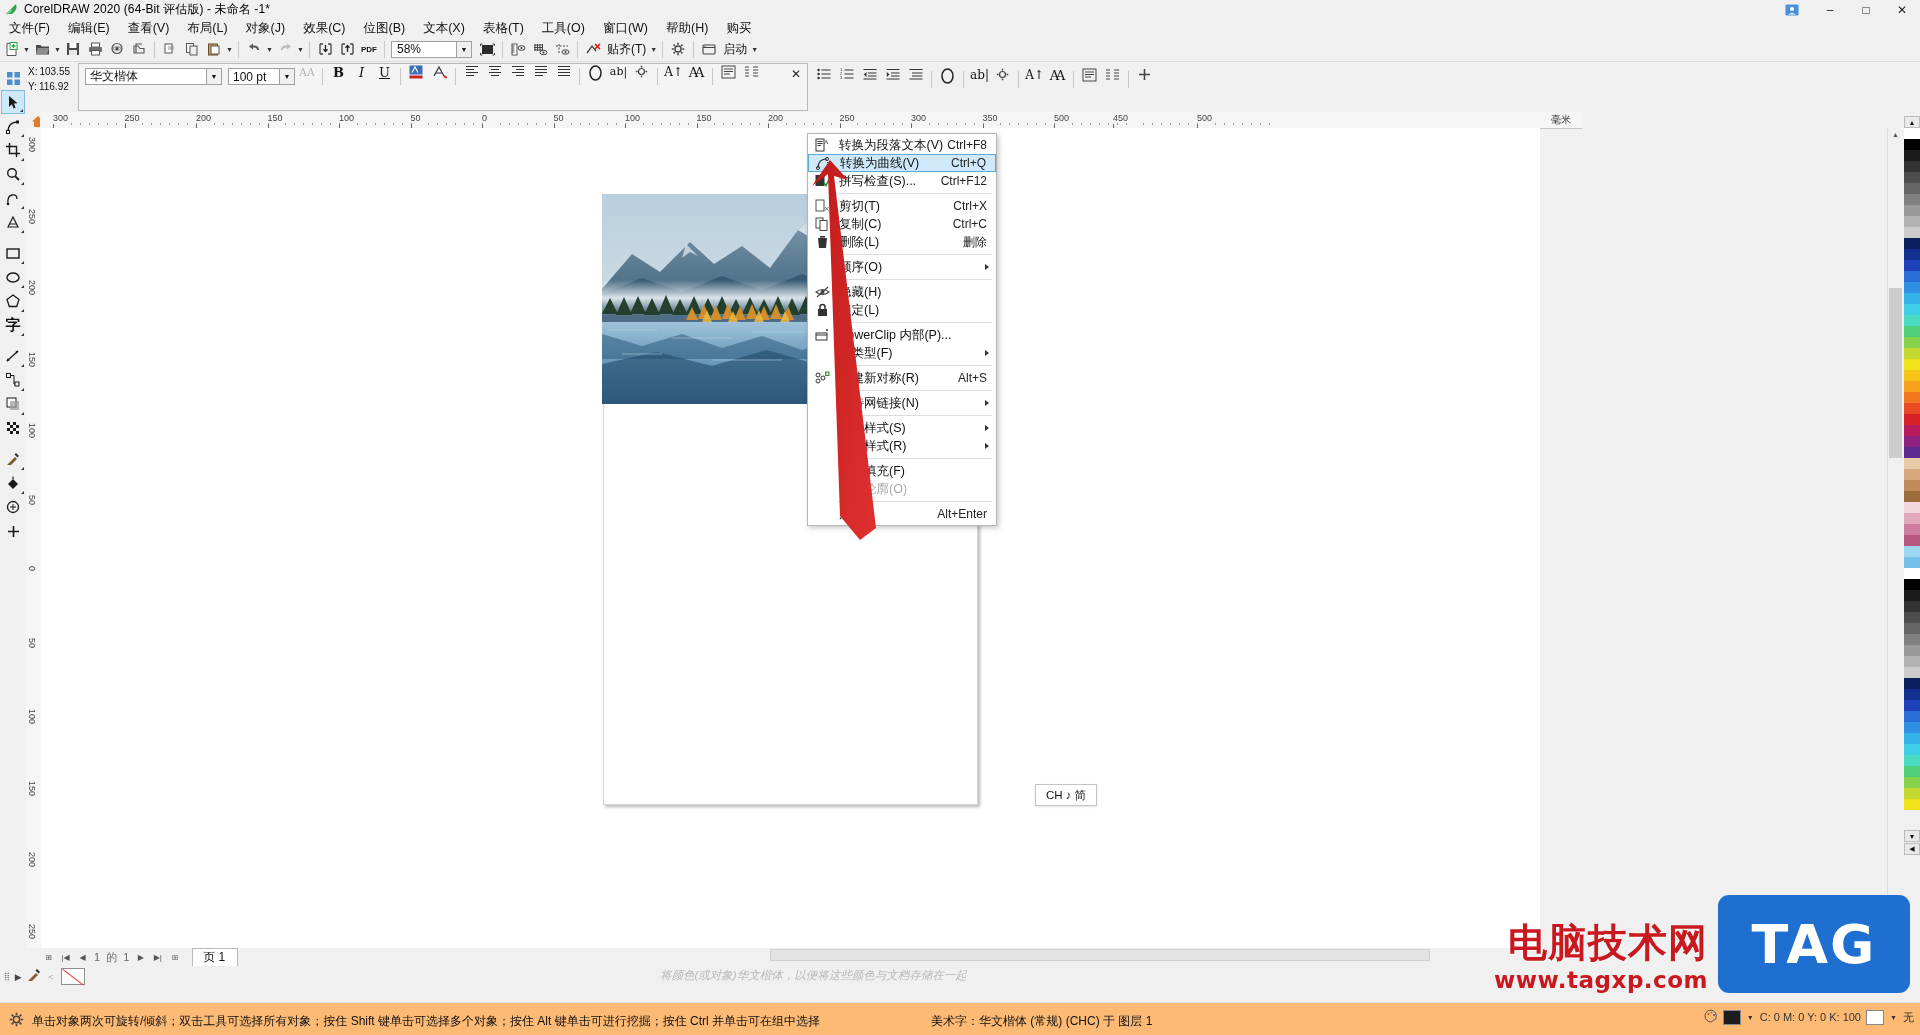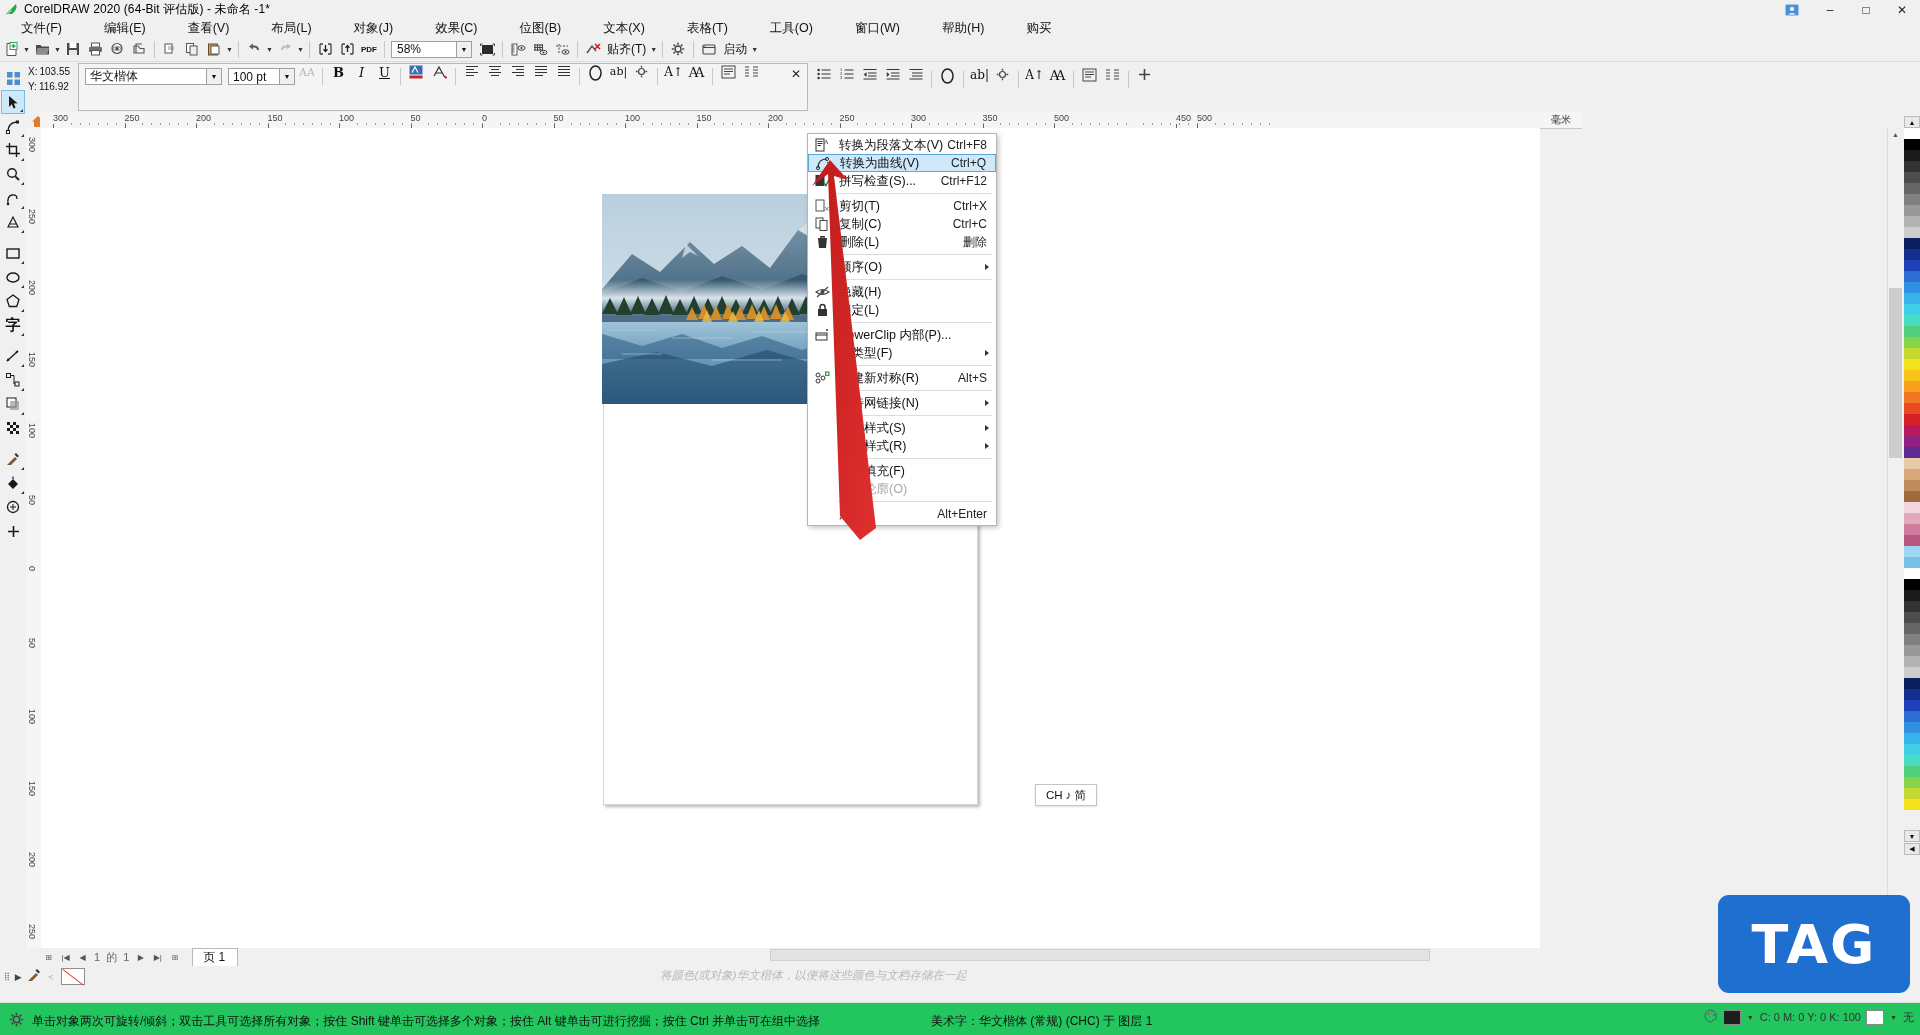--- a/index.html
+++ b/index.html
@@ -17,21 +17,21 @@
   .tb-logo{width:13px;height:13px;margin-left:5px;margin-right:6px;position:relative;}
   .tb-logo svg{display:block;}
   .tb-title{font-size:12px;color:#000000;letter-spacing:.1px;}
   .tb-right{position:absolute;right:0;top:0;height:19px;display:flex;align-items:center;}
   .tb-btn{width:36px;height:19px;display:flex;align-items:center;justify-content:center;
     font-size:12px;color:#222;}
   .tb-user{width:20px;height:14px;margin-right:10px;display:flex;align-items:center;justify-content:center;}
 
   
   .menubar{position:absolute;left:0;top:19px;width:1920px;height:18px;background:#f0f0f0;display:flex;align-items:center;}
-  .menu-item{padding:0 21px;height:18px;line-height:18px;font-size:12.5px;color:#111;cursor:default;}
+  .menu-item{padding:0 9px;height:18px;line-height:18px;font-size:12.5px;color:#111;cursor:default;}
 
   
   .toolbar{position:absolute;left:0;top:37px;width:1920px;height:24px;background:#f0f0f0;
     display:flex;align-items:center;border-bottom:1px solid #dcdcdc;}
   .tbi{width:22px;height:22px;display:flex;align-items:center;justify-content:center;position:relative;}
   .tbi.dis{opacity:.35;}
   .tsep{width:1px;height:17px;background:#c8c8c8;margin:0 4px;}
   .tcaret{width:9px;height:22px;display:flex;align-items:center;justify-content:center;font-size:7px;color:#333;}
   .zoombox{width:66px;height:17px;background:#fff;border:1px solid #a0a0a0;display:flex;align-items:center;
     padding-left:5px;font-size:12px;box-sizing:border-box;}
@@ -149,21 +149,21 @@
   .cd-left{position:absolute;left:4px;top:968px;display:flex;align-items:center;gap:5px;}
   .cd-sw{width:22px;height:15px;background:#fff;border:1px solid #8e8e8e;position:relative;}
   .cd-sw .slash{position:absolute;left:1px;top:0px;width:26px;height:1px;background:#e33;
     transform:rotate(37deg);transform-origin:0 0;}
 
   
   .ime{position:absolute;left:1035px;top:784px;width:60px;height:20px;background:#fff;border:1px solid #c4c4c4;
     display:flex;align-items:center;justify-content:center;gap:3px;font-size:11.5px;box-shadow:0 1px 2px rgba(0,0,0,.12);}
 
   
-  .statusbar{position:absolute;left:0;top:1002px;width:1920px;height:33px;background:#22c55e;border-top:1px solid #dcdcdc;}
+  .statusbar{position:absolute;left:0;top:1002px;width:1920px;height:33px;background:#fdba74;border-top:1px solid #dcdcdc;}
   .sb-gear{position:absolute;left:9px;top:9px;width:15px;height:15px;}
   .sb-hint{position:absolute;left:32px;top:10px;font-size:12px;color:#111;}
   .sb-obj{position:absolute;left:931px;top:10px;font-size:12px;color:#111;}
   .sb-right{position:absolute;right:6px;top:6px;display:flex;align-items:center;gap:5px;font-size:11px;color:#333;}
   .sb-fill{width:16px;height:13px;background:#1d1d1d;border:1px solid #888;}
   .sb-out{width:16px;height:13px;background:#fff;border:1px solid #888;}
   .sb-arrow{width:9px;height:13px;display:flex;align-items:center;justify-content:center;font-size:8px;}
 
   
   .wm{position:absolute;right:10px;bottom:42px;z-index:80;display:flex;align-items:flex-end;}
@@ -856,21 +856,21 @@
       <div class="rdot" style="left: 1005.12px;"></div>
       <div class="rdot" style="left: 1014.06px;"></div>
       <div class="rtick" style="left: 1014px;"><span>500</span><i></i></div>
       <div class="rdot" style="left: 1031.94px;"></div>
       <div class="rdot" style="left: 1040.88px;"></div>
       <div class="rdot" style="left: 1049.81px;"></div>
       <div class="rdot" style="left: 1058.75px;"></div>
       <div class="rdot" style="left: 1067.69px;"></div>
       <div class="rdot" style="left: 1076.62px;"></div>
       <div class="rdot" style="left: 1085.56px;"></div>
-      <div class="rtick" style="left: 1136px;"><span>450</span><i></i></div>
+      <div class="rtick" style="left: 1073px;"><span>450</span><i></i></div>
       <div class="rdot" style="left: 1103.44px;"></div>
       <div class="rdot" style="left: 1112.38px;"></div>
       <div class="rdot" style="left: 1121.31px;"></div>
       <div class="rdot" style="left: 1130.25px;"></div>
       <div class="rdot" style="left: 1139.19px;"></div>
       <div class="rdot" style="left: 1148.12px;"></div>
       <div class="rdot" style="left: 1157.06px;"></div>
       <div class="rtick" style="left: 1157px;"><span>500</span><i></i></div>
       <div class="rdot" style="left: 1174.94px;"></div>
       <div class="rdot" style="left: 1183.88px;"></div>
@@ -1275,18 +1275,22 @@
     <defs>
       <linearGradient id="agrad" x1="0" y1="0" x2="1" y2="1">
         <stop offset="0%" stop-color="#c01a1a"></stop>
           <stop offset="100%" stop-color="#e03030"></stop>
       </linearGradient>
     </defs>
     <path d="M860 540 L840 516 L828 174 L812 186 L830 160 L848 180 L834 176 L876 528 Z" fill="url(#agrad)"></path>
   </svg>
 
   <div class="wm">
+    <div style="display:flex;flex-direction:column;align-items:flex-end;">
+      <div class="wm-text">电脑技术网</div>
+      <div class="wm-url">www.tagxp.com</div>
+    </div>
     <div class="wm-tag">
         <span>TAG</span>
       </div>
   </div>
 
 </div>
 
 </body></html>

